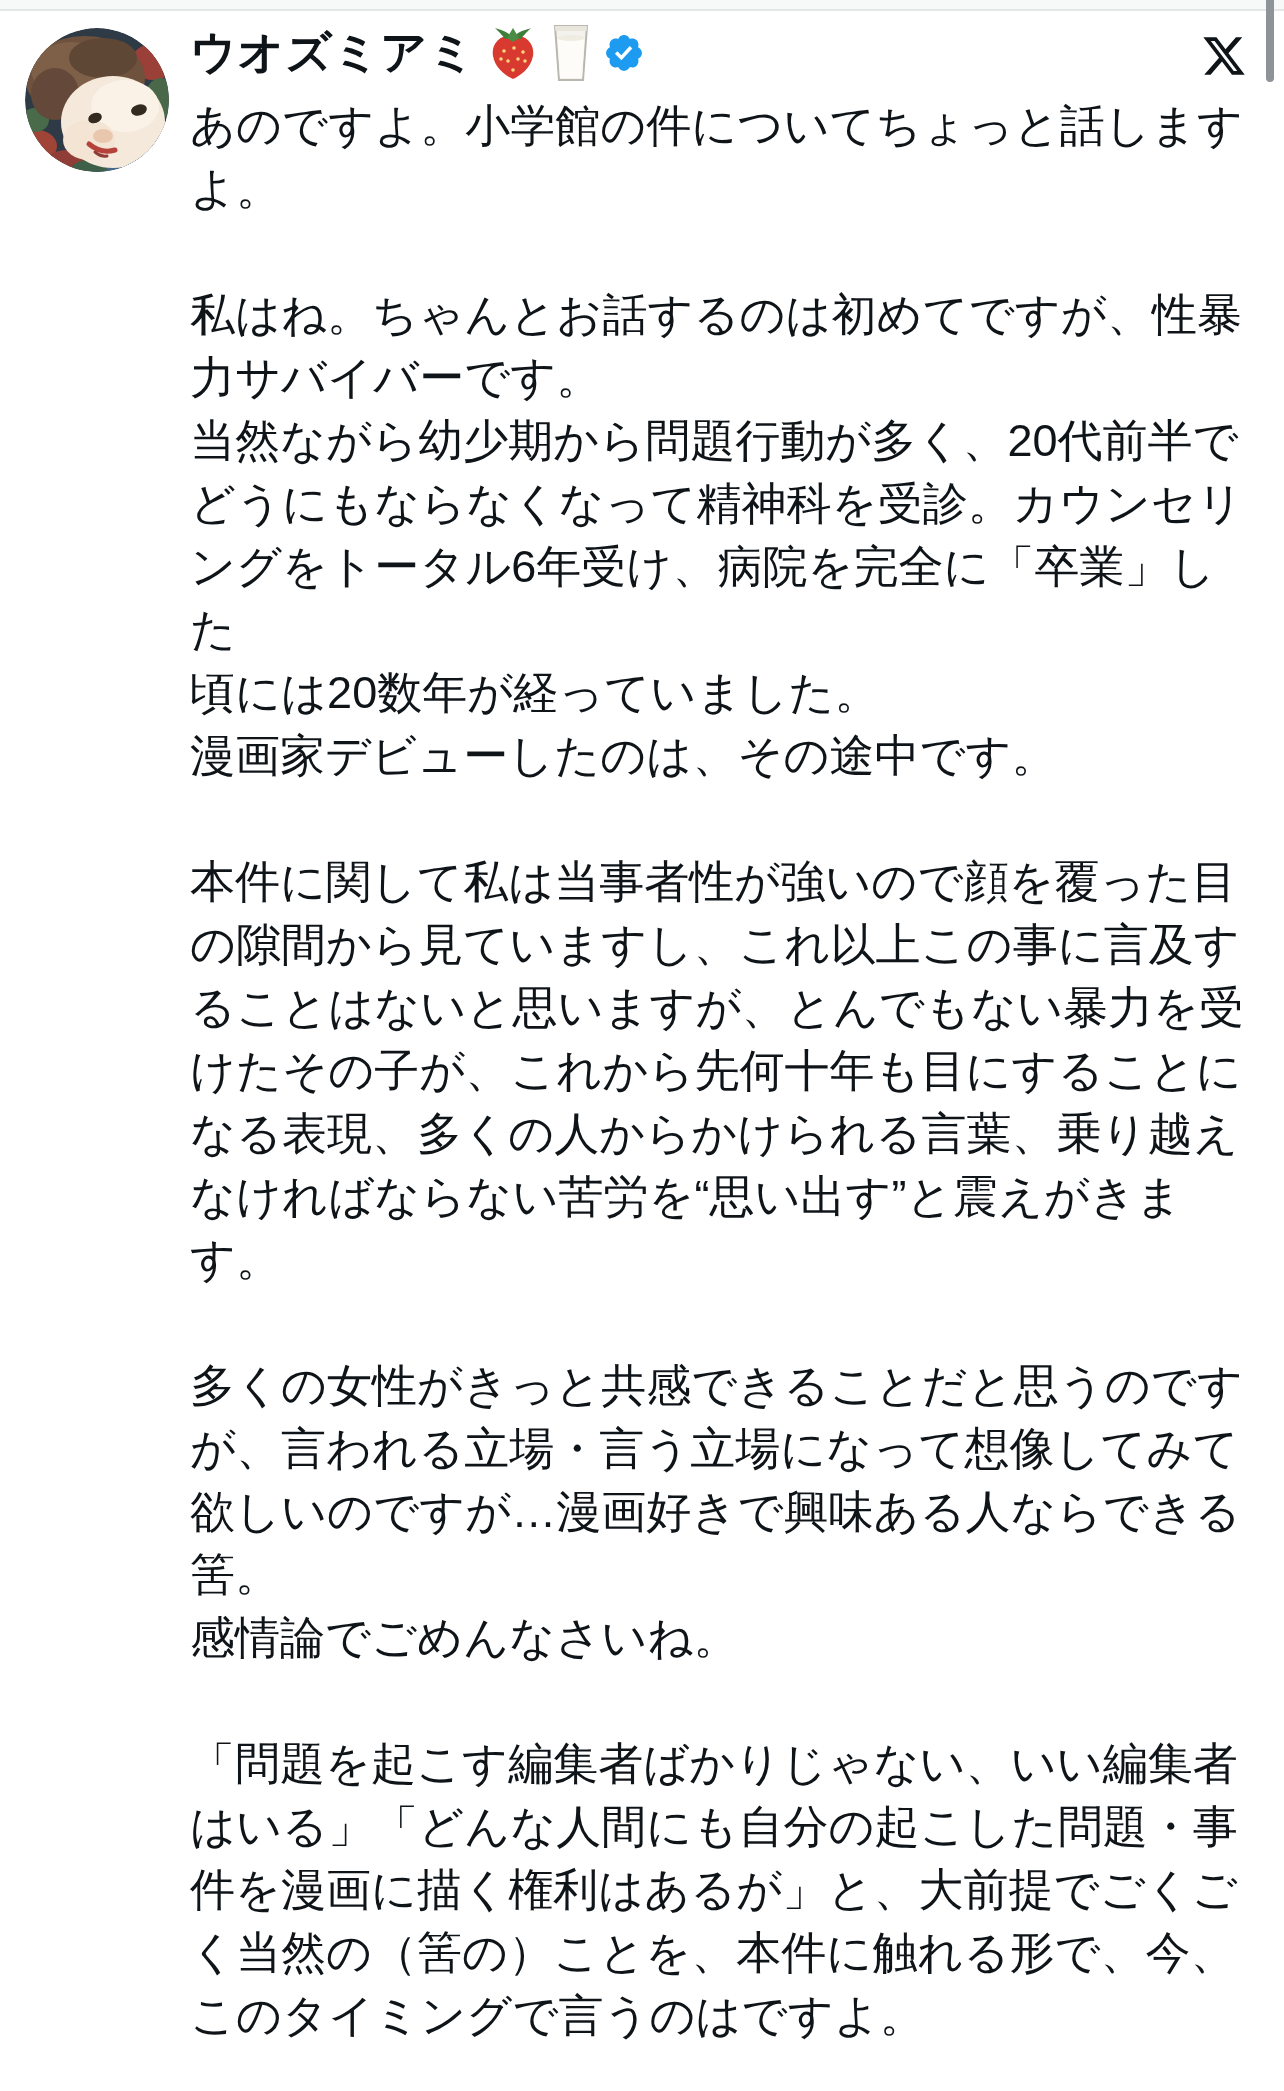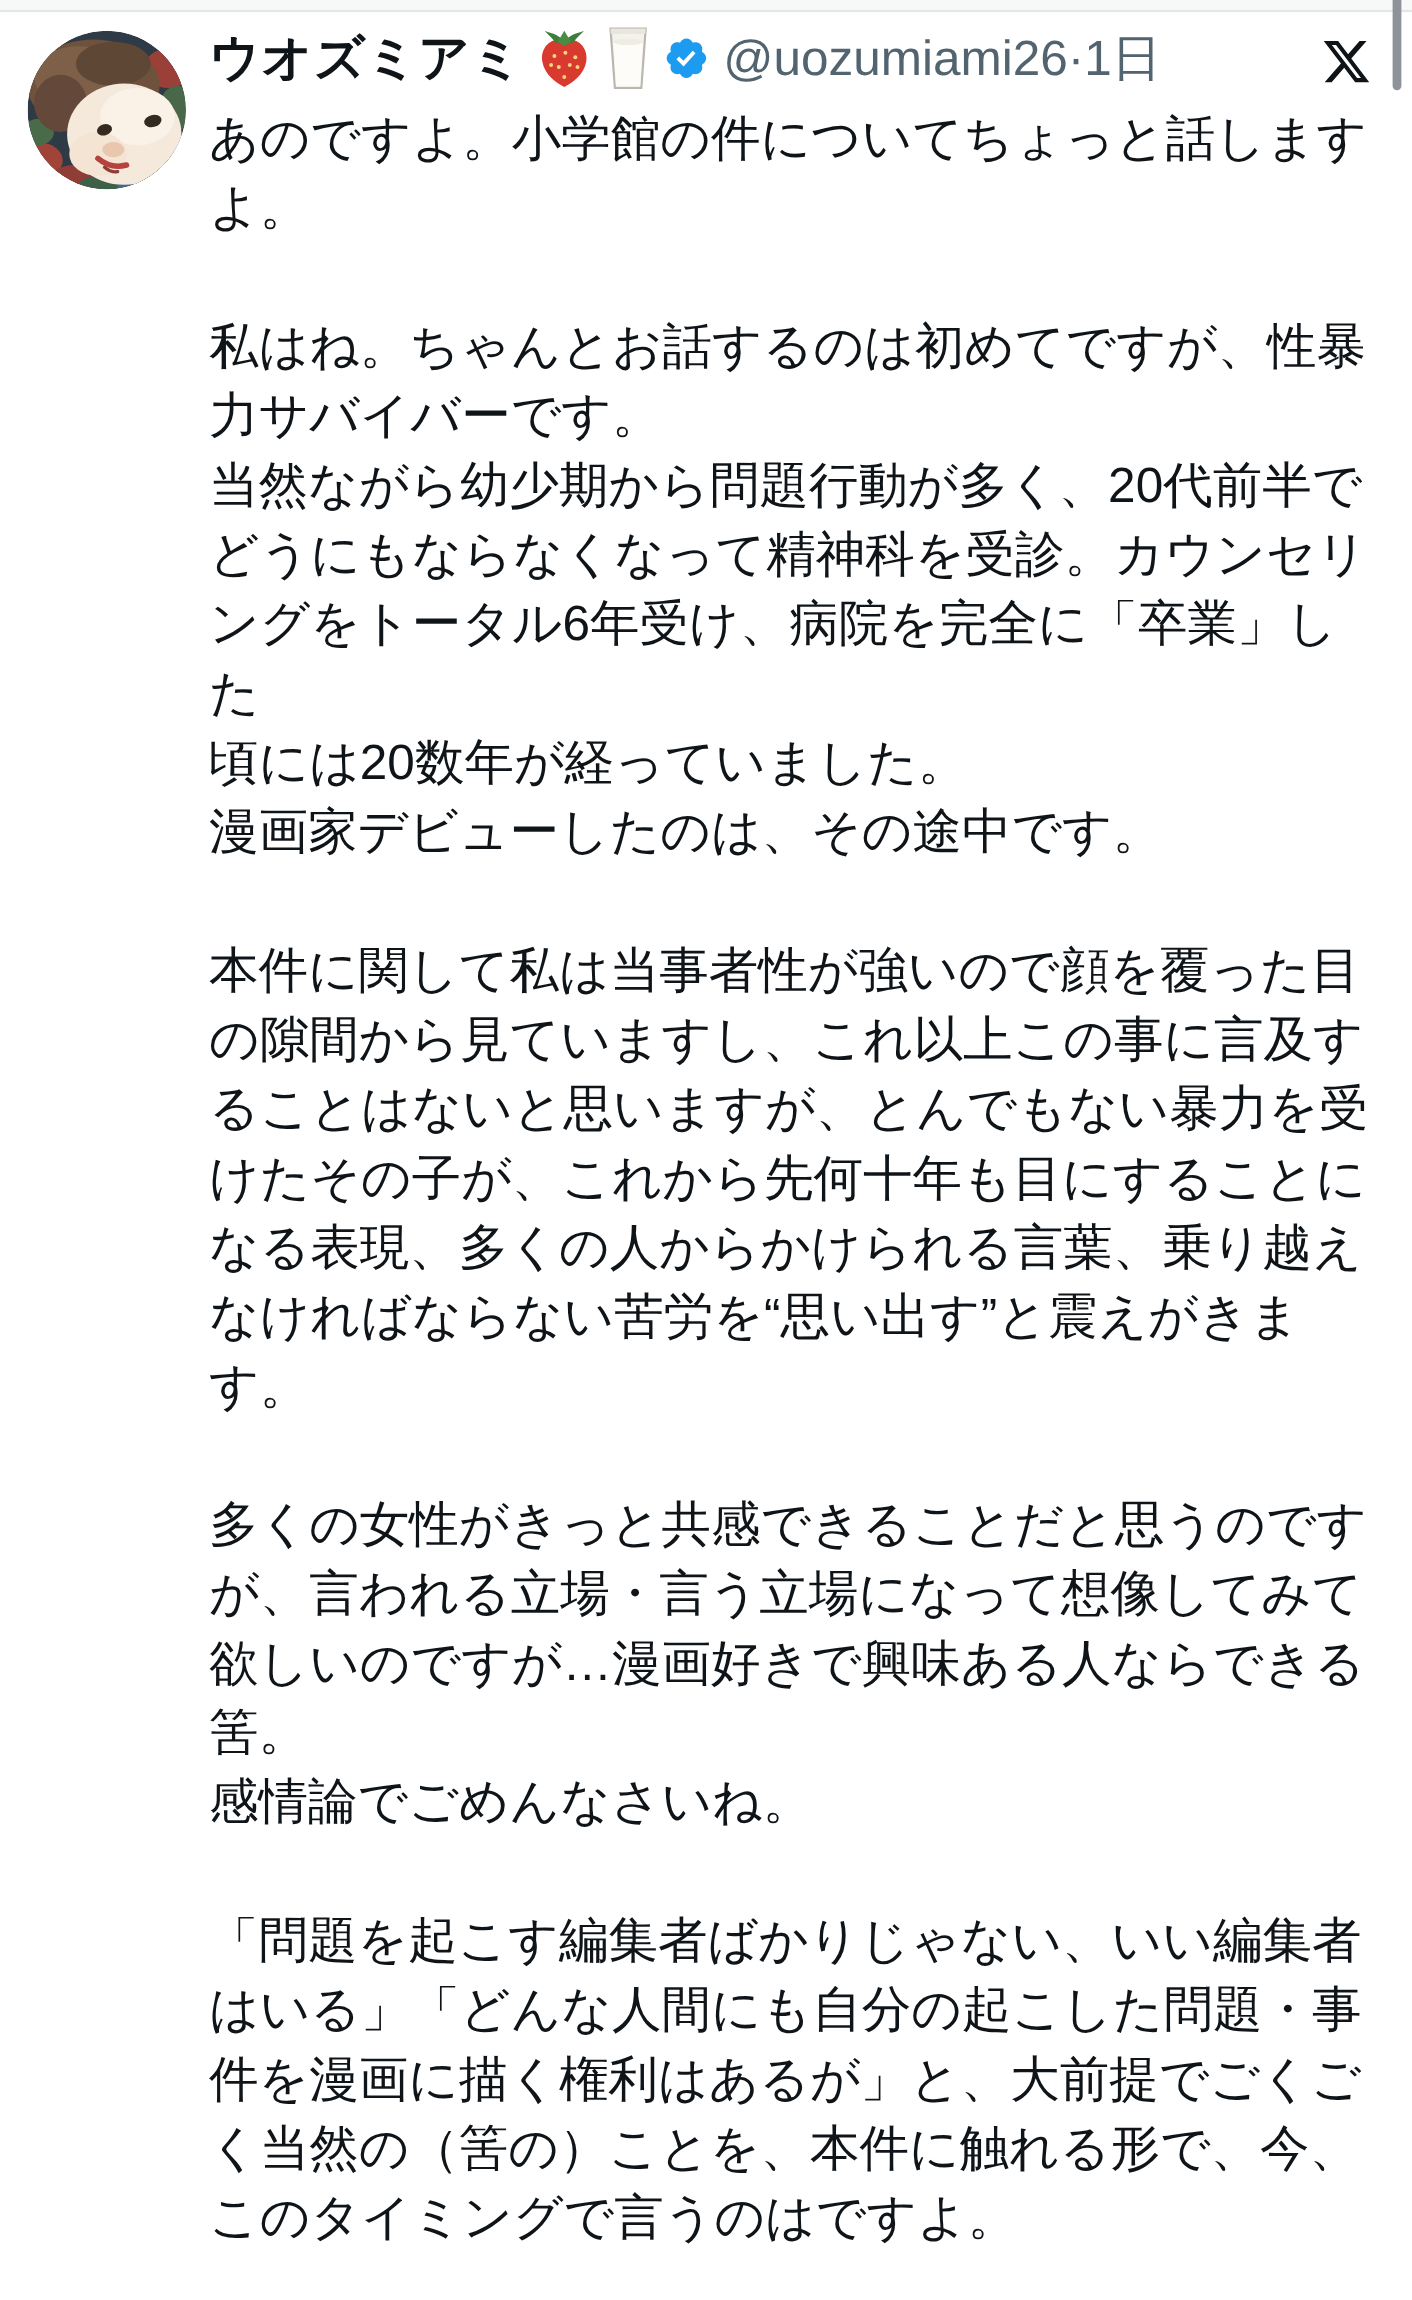--- a/index.html
+++ b/index.html
@@ -110,21 +110,20 @@
       <path d="M4 2 L 36 2 L 32 56 L 8 56 Z" fill="#f4f2ec" stroke="#b9b7ae" stroke-width="2"></path>
       <path d="M6.5 14 L 33.5 14 L 31 54 L 9 54 Z" fill="#fdfcf8"></path>
       <ellipse cx="20" cy="14" rx="13.5" ry="3" fill="#efece2"></ellipse>
       <path d="M4 2 L 36 2 L 35.6 7 L 4.4 7 Z" fill="#e8e6dd"></path>
     </svg>
 
     <svg class="emoji-icon" width="42" height="42" viewBox="0 0 24 24">
       <path fill="#1d9bf0" d="M22.25 12c0-1.43-.88-2.67-2.19-3.34.46-1.39.2-2.9-.81-3.91s-2.52-1.27-3.91-.81c-.66-1.31-1.91-2.19-3.34-2.19s-2.67.88-3.33 2.19c-1.4-.46-2.91-.2-3.92.81s-1.26 2.52-.8 3.91c-1.31.67-2.2 1.91-2.2 3.34s.89 2.67 2.2 3.34c-.46 1.39-.21 2.9.8 3.91s2.52 1.26 3.91.81c.67 1.31 1.91 2.19 3.34 2.19s2.68-.88 3.34-2.19c1.39.45 2.9.2 3.91-.81s1.27-2.52.81-3.91c1.31-.67 2.19-1.91 2.19-3.34zm-11.71 4.2L6.8 12.46l1.41-1.42 2.26 2.26 4.8-5.23 1.47 1.36-6.2 6.77z"></path>
     </svg>
 
-    <span class="handle">@uozumiami26·1日</span>
   </div>
 
   <svg class="x-logo" viewBox="0 0 24 24">
     <path fill="#0f1419" d="M18.244 2.25h3.308l-7.227 8.26 8.502 11.24H16.17l-5.214-6.817L4.99 21.75H1.68l7.73-8.835L1.254 2.25H8.08l4.713 6.231zm-1.161 17.52h1.833L7.084 4.126H5.117z"></path>
   </svg>
 
   <div class="scrollbar"></div>
 
   <div class="tweet-body">あのですよ。小学館の件についてちょっと話します
 よ。

